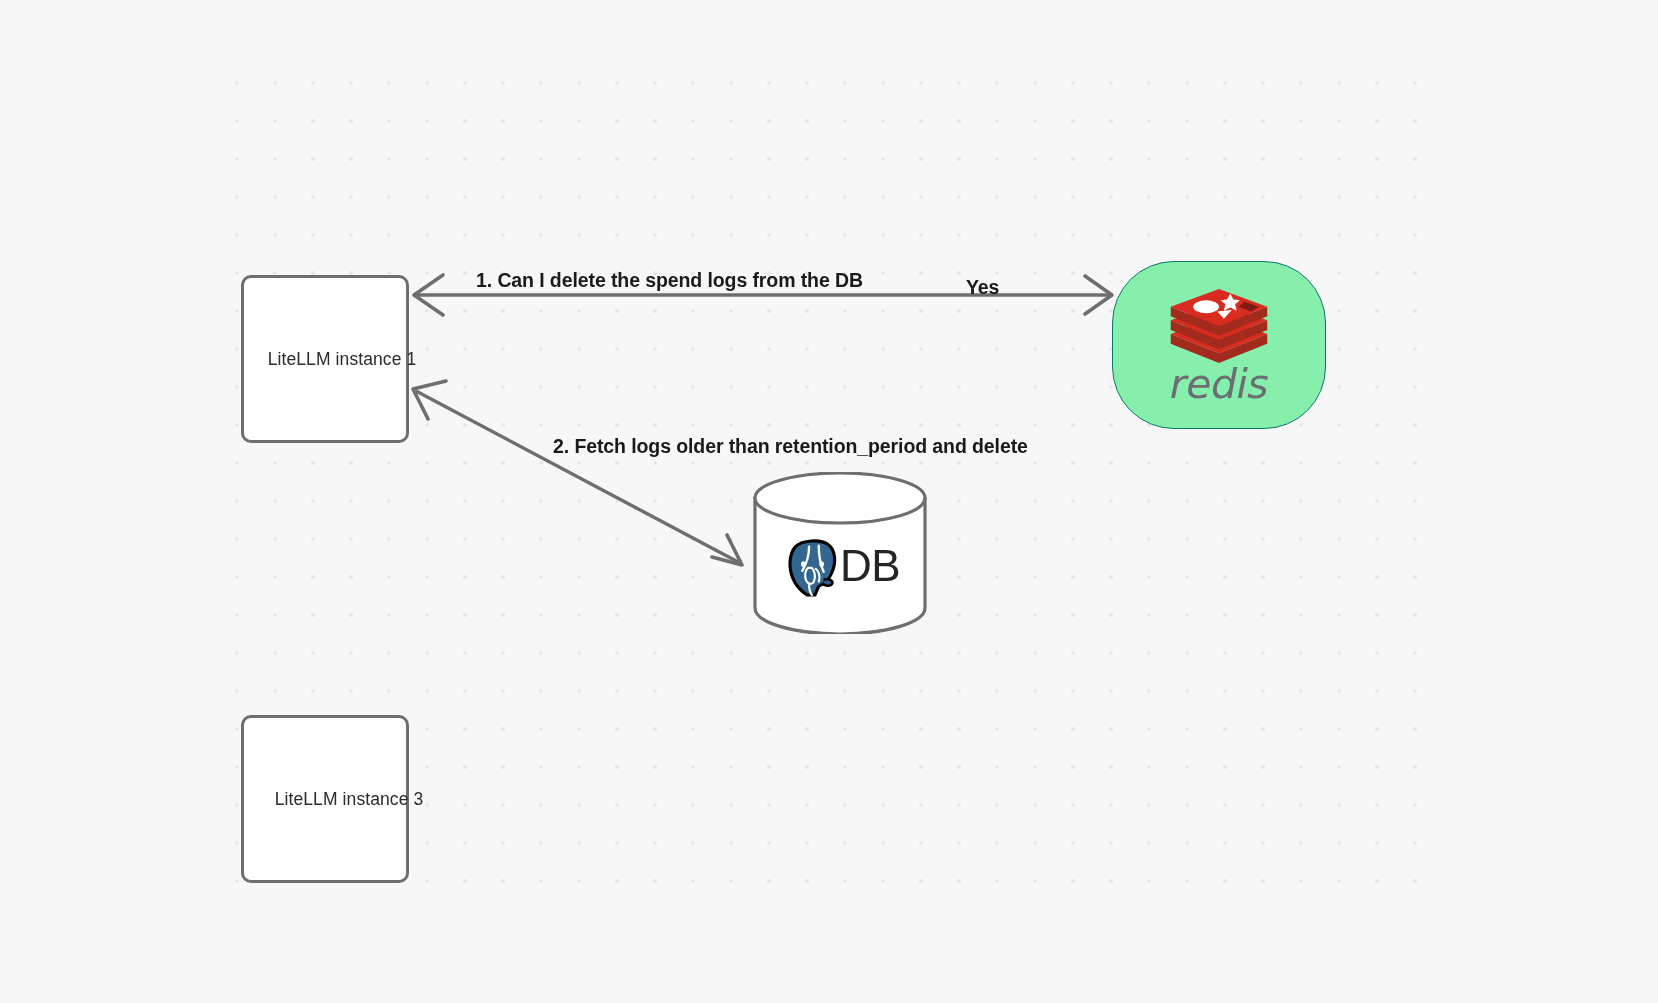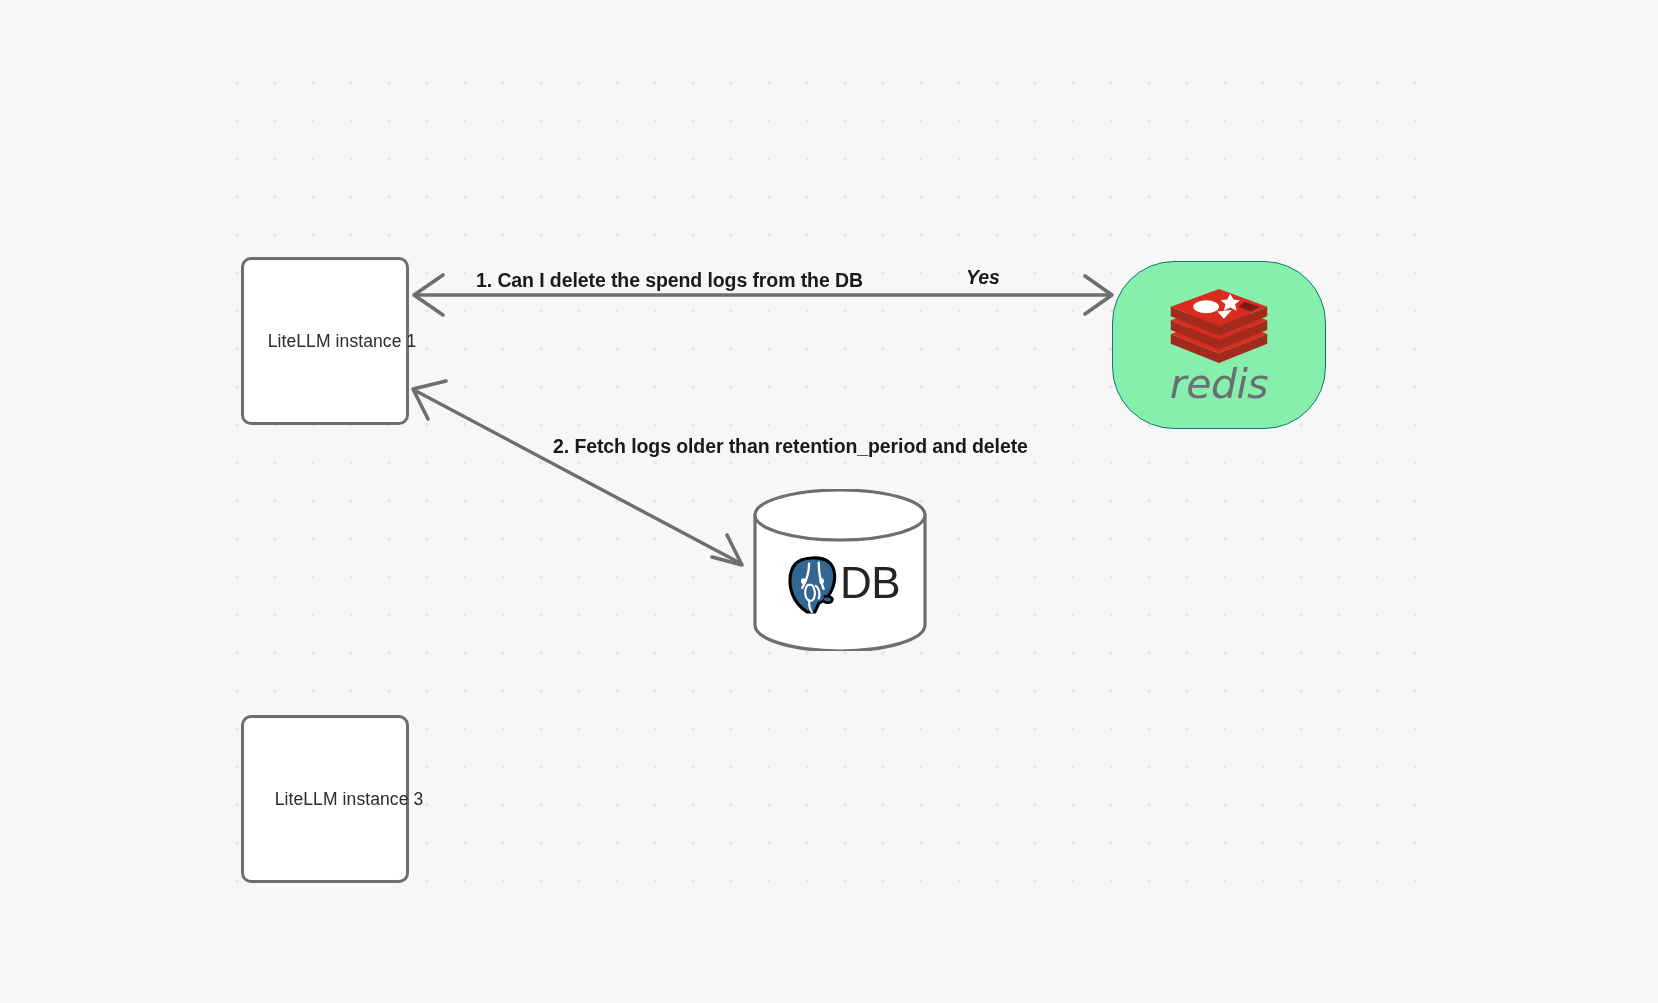--- a/index.html
+++ b/index.html
@@ -60,21 +60,21 @@
     justify-content: center;
   }
   .node-box-label {
     font-size: 17.5px;
     color: #2b2b2b;
     letter-spacing: 0.1px;
     font-family: "Liberation Sans", sans-serif;
     white-space: nowrap;
   }
 
-  #node-litellm-1 { left: 241px; top: 257px; width: 168px; height: 168px; padding-left: 34px; }
+  #node-litellm-1 { left: 241px; top: 275px; width: 168px; height: 168px; padding-left: 34px; }
   #node-litellm-2 { left: 241px; top: 488px; width: 168px; height: 168px; }
   #node-litellm-3 { left: 241px; top: 715px; width: 168px; height: 168px; padding-left: 48px; }
 
   
   #node-redis {
     position: absolute;
     left: 1112px;
     top: 261px;
     width: 214px;
     height: 168px;
@@ -102,21 +102,21 @@
     font-family: "DejaVu Sans", sans-serif;
     letter-spacing: -0.5px;
     margin-top: 2px;
     font-weight: 400;
   }
 
   
   #node-db {
     position: absolute;
     left: 752px;
-    top: 489px;
+    top: 472px;
     width: 176px;
     height: 162px;
   }
   #node-db svg { display: block; }
   .db-logo-wrap {
     position: absolute;
     left: 0;
     top: 0;
     width: 176px;
     height: 162px;
@@ -139,21 +139,21 @@
   .edge-label {
     position: absolute;
     font-family: "Liberation Sans", sans-serif;
     font-weight: bold;
     font-size: 19.5px;
     color: #1a1a1a;
     white-space: nowrap;
     letter-spacing: -0.1px;
   }
   #label-step1 { left: 476px; top: 269px; }
-  #label-yes   { left: 966px; top: 266px; font-style: italic; }
+  #label-yes   { left: 966px; top: 276px; }
   #label-step2 { left: 553px; top: 435px; }
 </style>
 </head>
 <body>
 
 <div id="canvas">
 
   <div id="dot-grid"></div>
 
   <svg id="edges" viewBox="0 0 1658 1003" xmlns="http://www.w3.org/2000/svg">

